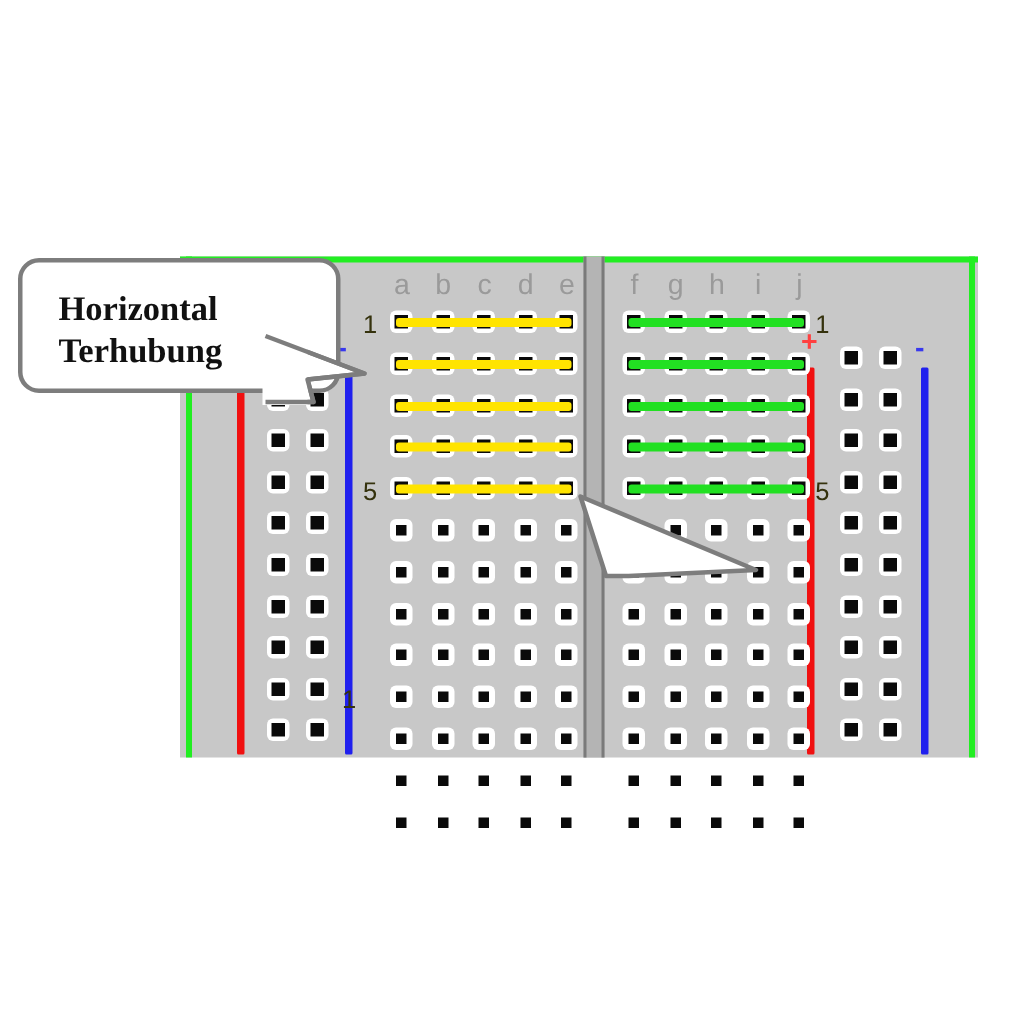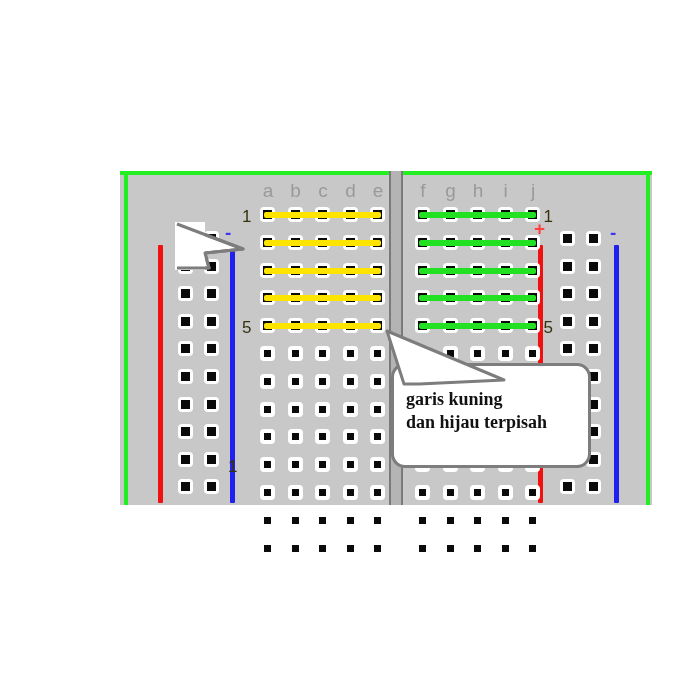--- a/index.html
+++ b/index.html
@@ -731,23 +731,23 @@
         <div class="wire green" style="left: 299px; top: 152.2px; width: 117px; background: rgb(34, 224, 34);"></div>
       </div>
   </div>
 
   <svg class="tail" style="left:175px; top:222px; width:70px; height:50px;" viewBox="0 0 70 50">
     <polygon points="2,2 68,27 30,31 34,46 2,46" fill="#ffffff" stroke="#7d7d7d" stroke-width="3" stroke-linejoin="round"></polygon>
     <rect x="0" y="0" width="30" height="48" fill="#ffffff"></rect>
     <path d="M 2,2 L 68,27 L 30,31 L 34,46 L 2,46" fill="none" stroke="#7d7d7d" stroke-width="3" stroke-linejoin="round"></path>
   </svg>
 
+  <div class="callout" id="callout-horizontal">
+    <div class="ctext">Horizontal
+Terhubung</div>
+  </div>
 
   <svg class="tail" style="left:384px; top:328px; width:135px; height:60px;" viewBox="0 0 135 60">
     <polygon points="3,3 120,52 35,56 20,56" fill="#ffffff" stroke="#7d7d7d" stroke-width="3" stroke-linejoin="round"></polygon>
   </svg>
 
-  <div class="callout" id="callout-separate">
-    <div class="ctext">garis kuning
-dan hijau terpisah</div>
-  </div>
 
 </div>
 
 </body></html>

